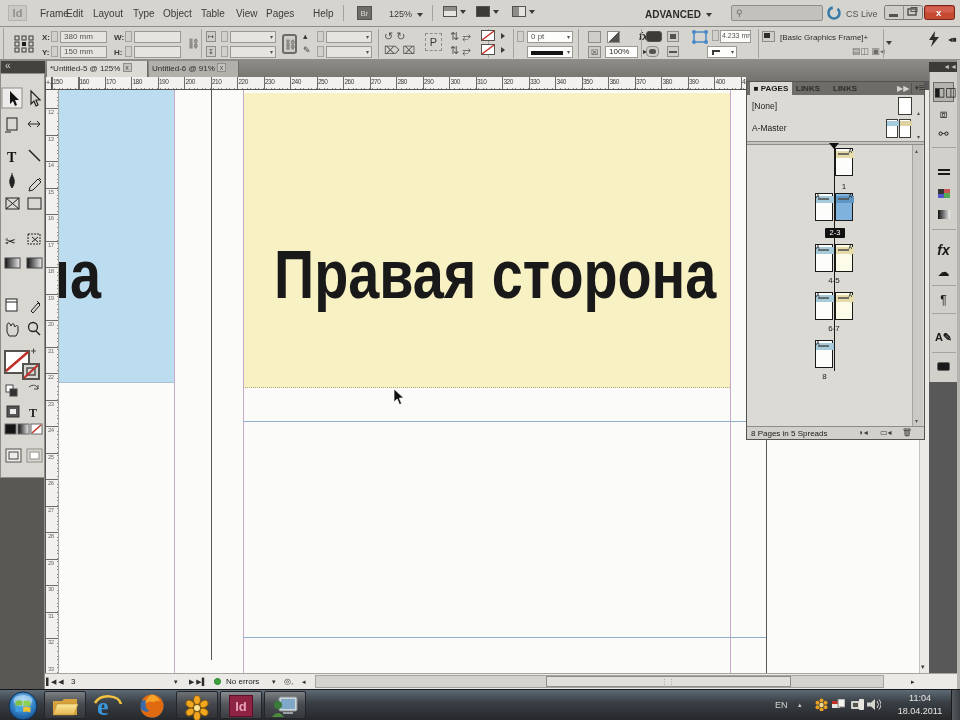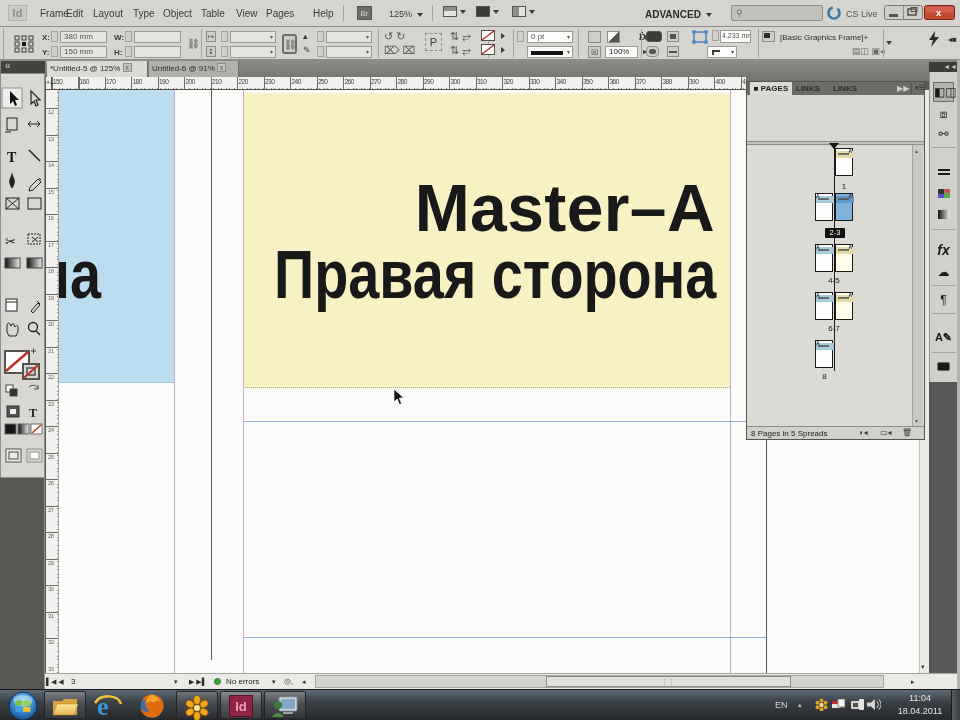--- a/index.html
+++ b/index.html
@@ -287,21 +287,20 @@
     <div class="abs" id="bluerect"></div>
     <div class="abs" id="yellowrect"></div>
     <div class="guide-v" style="left:115px;top:0;height:583px"></div>
     <div class="spine" style="left:152px;top:0;height:570px"></div>
     <div class="guide-v" style="left:184px;top:0;height:583px"></div>
     <div class="guide-v" style="left:671px;top:0;height:583px"></div>
     <div class="spine" style="left:707px;top:350px;height:233px"></div>
     <div class="guide-h" style="left:184px;top:331px;width:523px"></div>
     <div class="guide-h" style="left:184px;top:547px;width:523px"></div>
     <div class="doctext" style="right:818px;top:150px;font-size:68px;transform:scaleX(0.82);transform-origin:100% 50%">на</div>
-    <div class="doctext" style="right:204px;top:85px;font-size:66px;letter-spacing:0.4px">Master–A</div>
     <div class="doctext" style="right:203px;top:150px;font-size:68px;transform:scaleX(0.82);transform-origin:100% 50%">Правая сторона</div>
     <svg class="abs" style="left:334px;top:298px" width="12" height="18">
       <path d="M1 1 L1 14 L4.2 11 L6.5 16.5 L8.6 15.6 L6.3 10.2 L10.5 9.8 Z" fill="#111" stroke="#fff" stroke-width="0.7"></path>
       </svg>
   </div>
   <div class="abs" id="vruler">
     <div class="vlab" style="top:19px">12</div>
       <div class="vlab" style="top:46px">13</div>
     <div class="vlab" style="top:72px">14</div>
       <div class="vlab" style="top:99px">15</div>
@@ -423,20 +422,33 @@
   <div class="abs" id="rightedge"></div>
   <div class="abs" id="pagespanel">
     <div class="abs" style="left:0;top:0;width:177px;height:13px;background:#6e6c68">
       <div class="abs" style="left:3px;top:0;width:42px;height:13px;background:#dcdad5;font-size:8px;font-weight:bold;color:#1a1a1a;text-align:center;line-height:13px">■ PAGES</div>
       <div class="abs" style="left:49px;top:2px;font-size:8px;font-weight:bold;color:#2e2d2b">LINKS</div>
       <div class="abs" style="left:86px;top:2px;font-size:8px;font-weight:bold;color:#2e2d2b">LINKS</div>
       <div class="abs" style="left:150px;top:2px;font-size:8px;color:#d5d3ce">▶▶</div>
       <div class="abs" style="left:164px;top:1px;width:1px;height:11px;background:#55534e"></div>
       <div class="abs" style="left:168px;top:2px;font-size:7px;color:#2e2d2b">▾☰</div>
     </div>
+    <div class="abs" style="left:0;top:13px;width:177px;height:46px;background:#dcdad5">
+      <div class="abs" style="left:5px;top:6px;font-size:8.5px;color:#1a1a1a">[None]</div>
+      <div class="abs" style="left:151px;top:2px;width:14px;height:18px;background:#fff;border:1px solid #3c3b38"></div>
+      <div class="abs" style="left:5px;top:28px;font-size:8.5px;color:#1a1a1a">A-Master</div>
+      <div class="abs" style="left:139px;top:24px;width:12px;height:19px;background:#fff;border:1px solid #3c3b38">
+        <div style="position:absolute;left:0;top:1px;width:12px;height:5px;background:#a6cbdd"></div>
+        </div>
+      <div class="abs" style="left:152px;top:24px;width:12px;height:19px;background:#fff;border:1px solid #3c3b38">
+        <div style="position:absolute;left:0;top:1px;width:12px;height:5px;background:#ded3a2"></div>
+        </div>
+      <div class="abs" style="left:170px;top:14px;font-size:6px;color:#55534e">▴</div>
+      <div class="abs" style="left:170px;top:38px;font-size:6px;color:#55534e">▾</div>
+    </div>
     <div class="abs" style="left:0;top:59px;width:177px;height:4px;background:#c5c3be;border-top:1px solid #8f8d88;border-bottom:1px solid #8f8d88"></div>
     <div class="abs" id="pgarea" style="left:0;top:63px;width:177px;height:281px;background:#dcdad5">
       <div class="abs" style="left:87px;top:0;width:1px;height:226px;background:#1a1a1a"></div>
       <div class="abs" style="left:82px;top:-2px;width:0;height:0;border-left:5px solid transparent;border-right:5px solid transparent;border-top:6px solid #111"></div>
       <div class="pgthumb" style="left:88px;top:3px">
           <div class="band" style="background:#e6dcab"></div>
           <span class="am">A</span>
         </div>
       <div class="abs pglab" style="left:88px;top:37px;width:18px">1</div>
       <div class="pgthumb" style="left:68px;top:48px">

